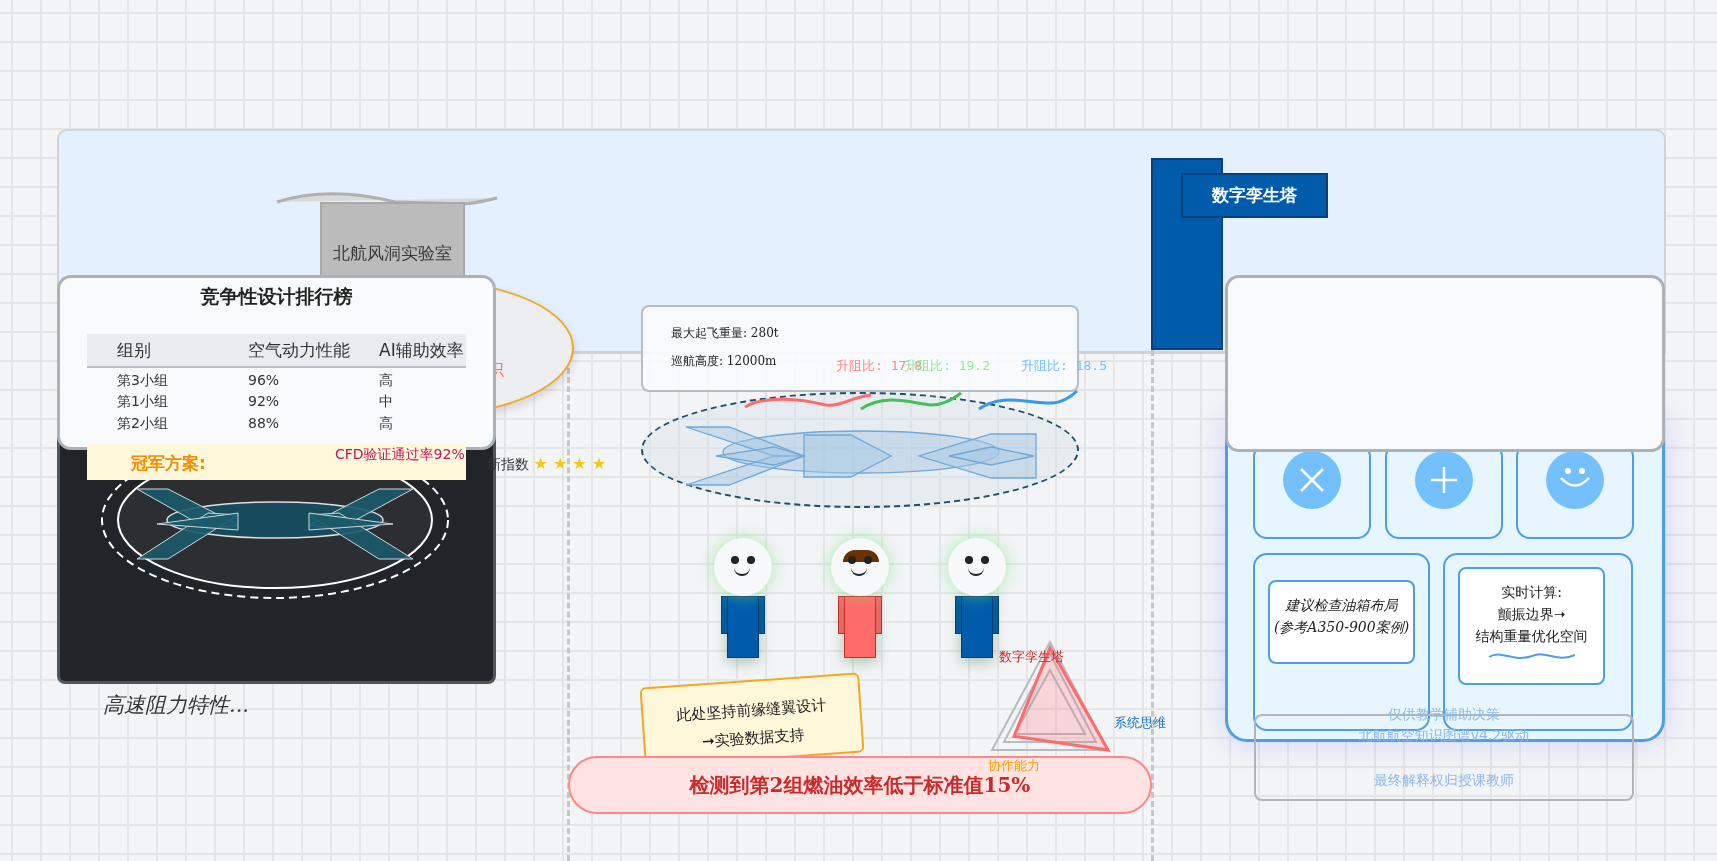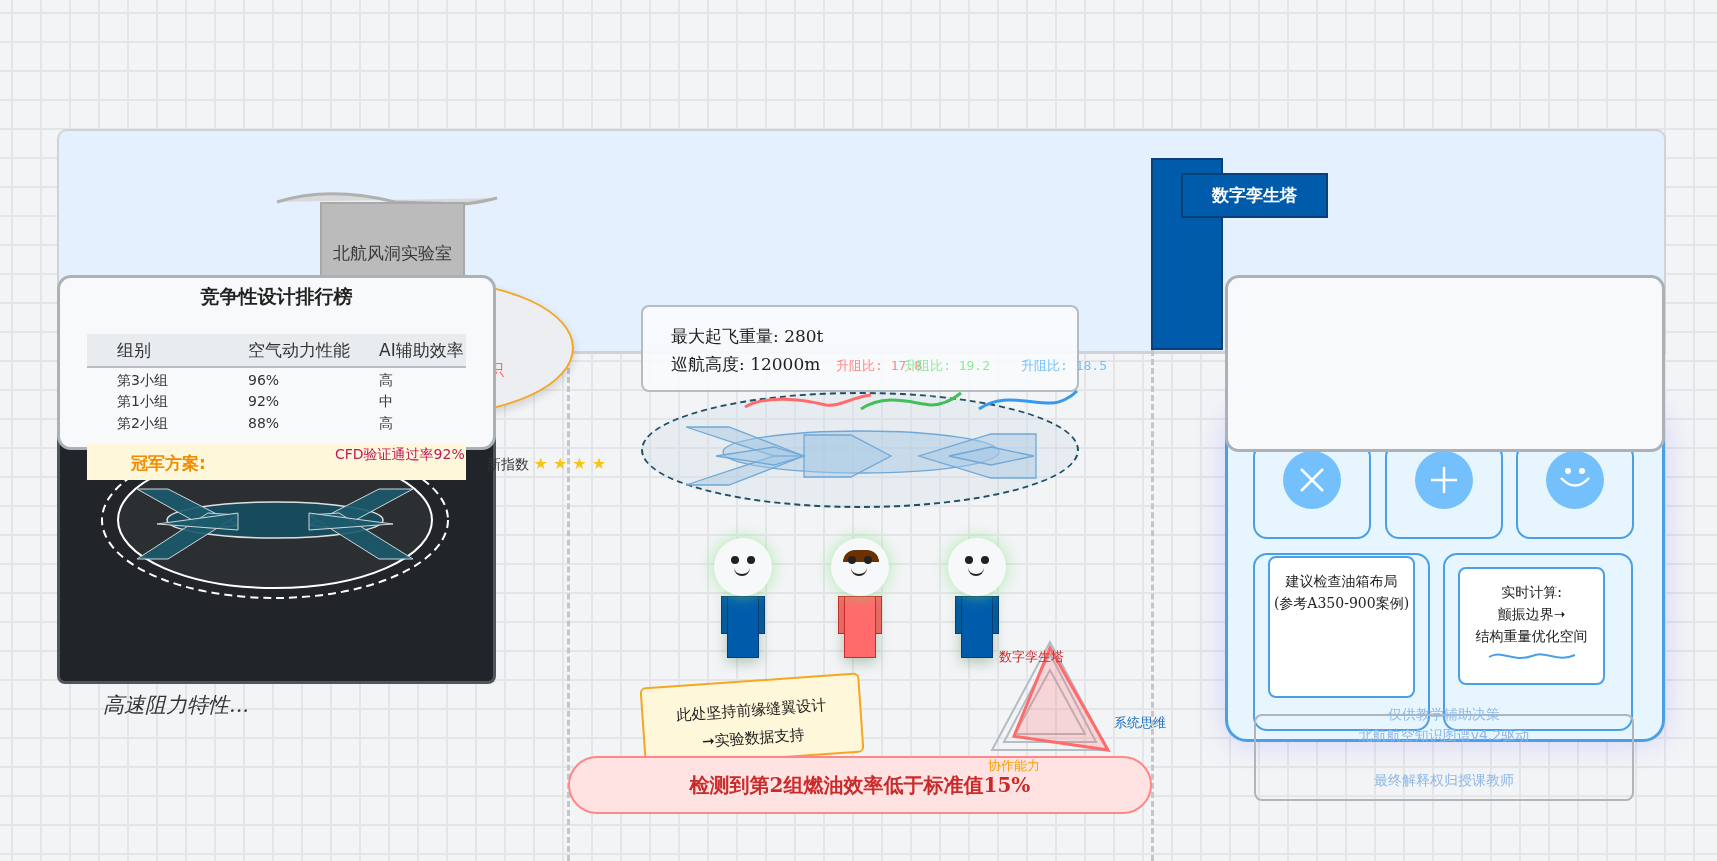--- a/index.html
+++ b/index.html
@@ -23,21 +23,21 @@
   .tbl-head{left:87px;top:334px;width:379px;height:32px;background:#e8ecef;border-bottom:2px solid #b9bec4;}
   .th{top:339px;font-size:17px;color:#333;}
   .td{font-size:14px;color:#333;}
   .champ{left:87px;top:444px;width:379px;height:36px;background:#fff7d9;}
   .champ-label{left:131px;top:452px;color:#f08c00;font-weight:bold;font-size:17px;}
   .champ-value{left:335px;top:446px;color:#be185d;font-size:14px;text-align:center;}
   .innov{left:487px;top:454px;font-size:14px;color:#333;}
   .star{font-size:16px;color:#f5c518;}
   .italic-note{left:103px;top:691px;font-family:"DejaVu Serif",serif;font-style:italic;font-size:21px;color:#333;}
   .spec-box{left:641px;top:305px;width:438px;height:87px;background:rgba(248,250,252,.92);border:2px solid #b5bcc3;border-radius:8px;box-sizing:border-box;}
-  .spec-line{font-family:"DejaVu Serif",serif;font-size:17px;color:#222;}
+  .spec-line{font-family:"DejaVu Serif",serif;font-size:12px;color:#222;}
   .lift{top:357px;font-family:"DejaVu Sans Mono",monospace;font-size:13px;}
   .team-ell{left:641px;top:392px;width:438px;height:116px;border:2px dashed #1d4f66;border-radius:50%;background:rgba(210,222,232,.35);box-sizing:border-box;}
   .person{width:60px;height:130px;}
   .head{position:absolute;left:1px;top:0;width:58px;height:58px;border-radius:50%;background:#f7f8fa;box-shadow:0 0 16px rgba(120,230,120,.6);}
   .eye{position:absolute;top:18px;width:8px;height:8px;border-radius:50%;background:#222;}
   .smile{position:absolute;left:20px;top:28px;width:16px;height:8px;border-bottom:2px solid #222;border-radius:0 0 10px 10px;}
   .arms{position:absolute;left:8px;top:58px;width:44px;height:38px;border:1px solid #093b73;box-sizing:border-box;}
   .torso{position:absolute;left:14px;top:58px;width:32px;height:62px;border:1px solid #093b73;box-sizing:border-box;box-shadow:0 4px 14px rgba(40,100,40,.35);}
   .hair{position:absolute;left:12px;top:12px;width:36px;height:12px;background:#6b3100;border-radius:18px 18px 0 0;}
   .sticky{left:642px;top:680px;width:220px;height:80px;background:#fff7d9;border:2px solid #f5a623;border-radius:6px;transform:rotate(-4deg);box-sizing:border-box;font-family:"DejaVu Serif",serif;font-size:15px;color:#222;text-align:center;padding-top:14px;line-height:28px;}
@@ -205,21 +205,21 @@
   <div class="abs circ" style="left:28px;top:6px;">
     <svg width="58" height="58">
         <circle cx="22" cy="20" r="3" fill="#fff"></circle>
         <circle cx="36" cy="20" r="3" fill="#fff"></circle>
         <path d="M15,27 Q29,42 43,27" fill="none" stroke="#fff" stroke-width="2.5"></path>
       </svg>
   </div>
 </div>
 
 <div class="abs card-outer" style="left:1253px;top:553px;width:177px;"></div>
-<div class="abs card-inner" style="left:1268px;top:556px;width:147px;height:142px;">
+<div class="abs card-inner" style="left:1268px;top:580px;width:147px;height:84px;font-style:italic;">
   <div>建议检查油箱布局</div>
   <div>(参考A350-900案例)</div>
 </div>
 <div class="abs card-outer" style="left:1443px;top:553px;width:190px;"></div>
 <div class="abs card-inner" style="left:1458px;top:567px;width:147px;height:118px;">
   <div>实时计算:</div>
   <div>颤振边界➝</div>
   <div>结构重量优化空间</div>
   <svg width="90" height="14">
       <path d="M2,8 C15,0 25,14 45,7 C60,1 70,14 88,6" fill="none" stroke="#4a9fe6" stroke-width="2"></path>

